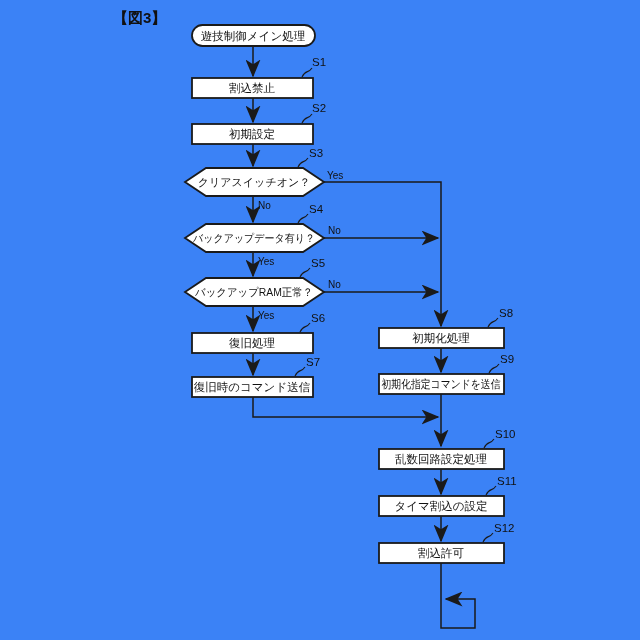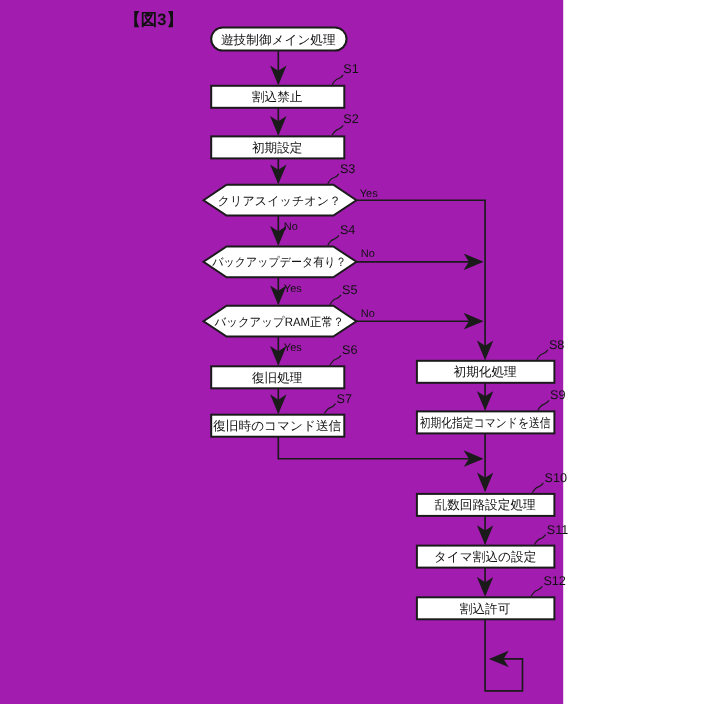--- a/index.html
+++ b/index.html
@@ -1,16 +1,16 @@
 <!DOCTYPE html>
 <html><head>
 <meta charset="utf-8">
 <style>
   html,body{margin:0;padding:0;background:#ffffff;}
-  .page{position:relative;width:512px;height:640px;background:#a21caf;
+  .page{position:relative;width:640px;height:640px;background:#3b82f6;
         font-family:"Liberation Sans",sans-serif;text-align:center;}
   svg{position:absolute;left:0;top:0;}
   .shape{fill:#ffffff;stroke:#1a1a1a;stroke-width:1.8;}
   .edge{fill:none;stroke:#1a1a1a;stroke-width:1.5;}
   .leader{fill:none;stroke:#1a1a1a;stroke-width:1.1;}
   .arrowhead{fill:#1a1a1a;stroke:none;}
   text{fill:#111111;font-family:"Liberation Sans",sans-serif;}
   .fig-title{font-size:15px;font-weight:bold;}
   .node-label{font-size:11.5px;text-anchor:middle;}
   .hex-label{font-size:11px;text-anchor:middle;}

